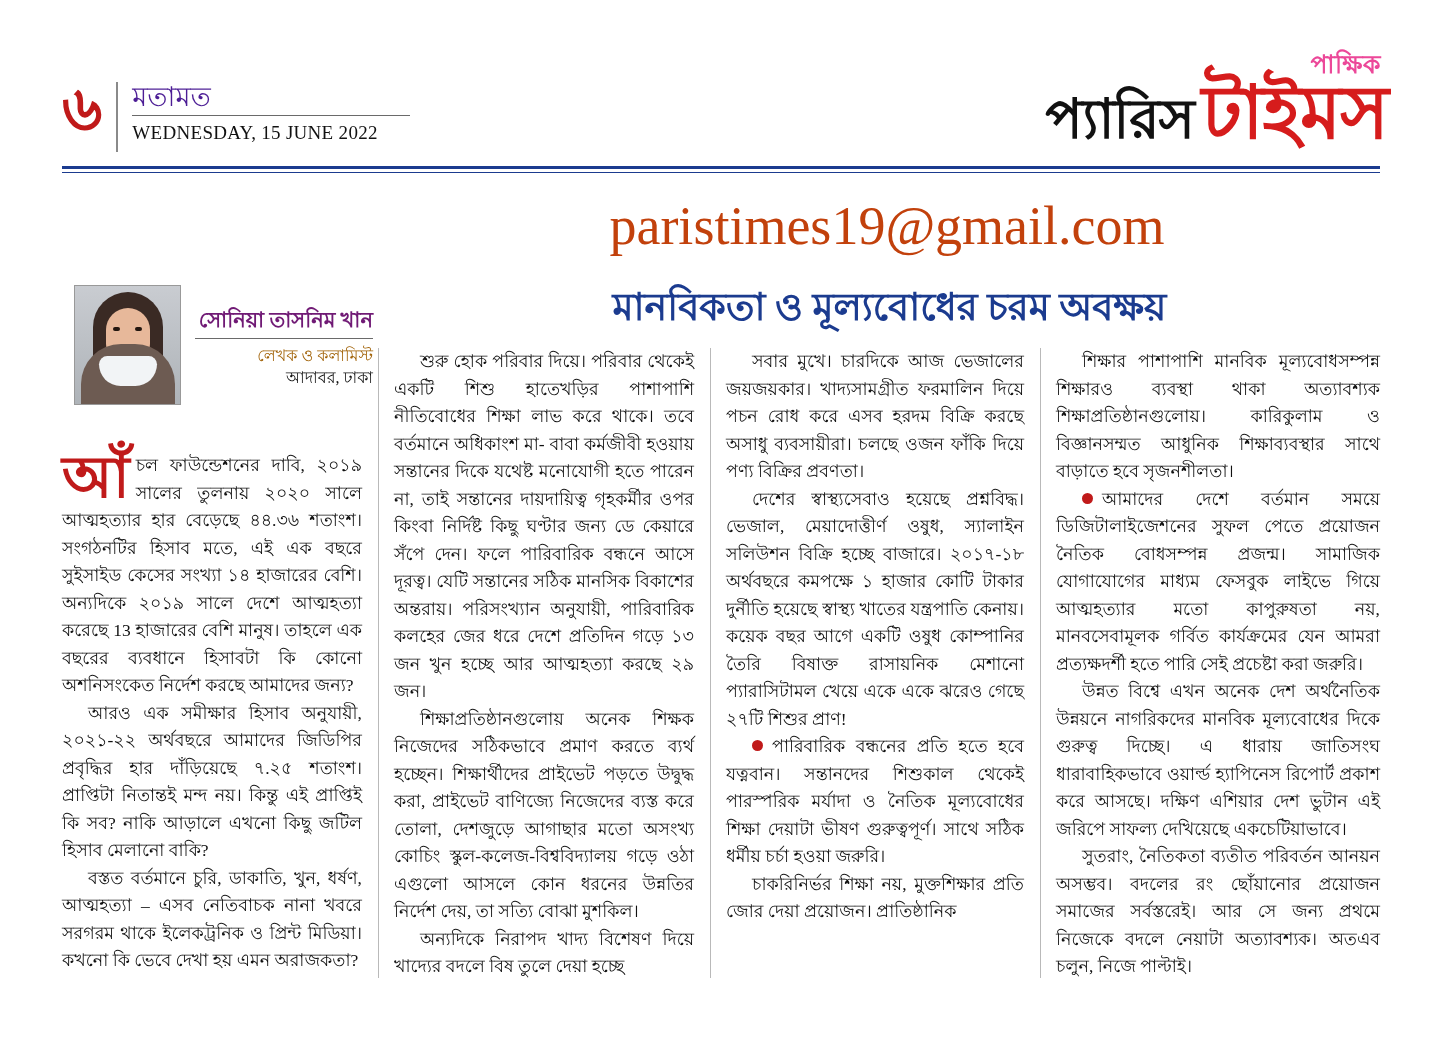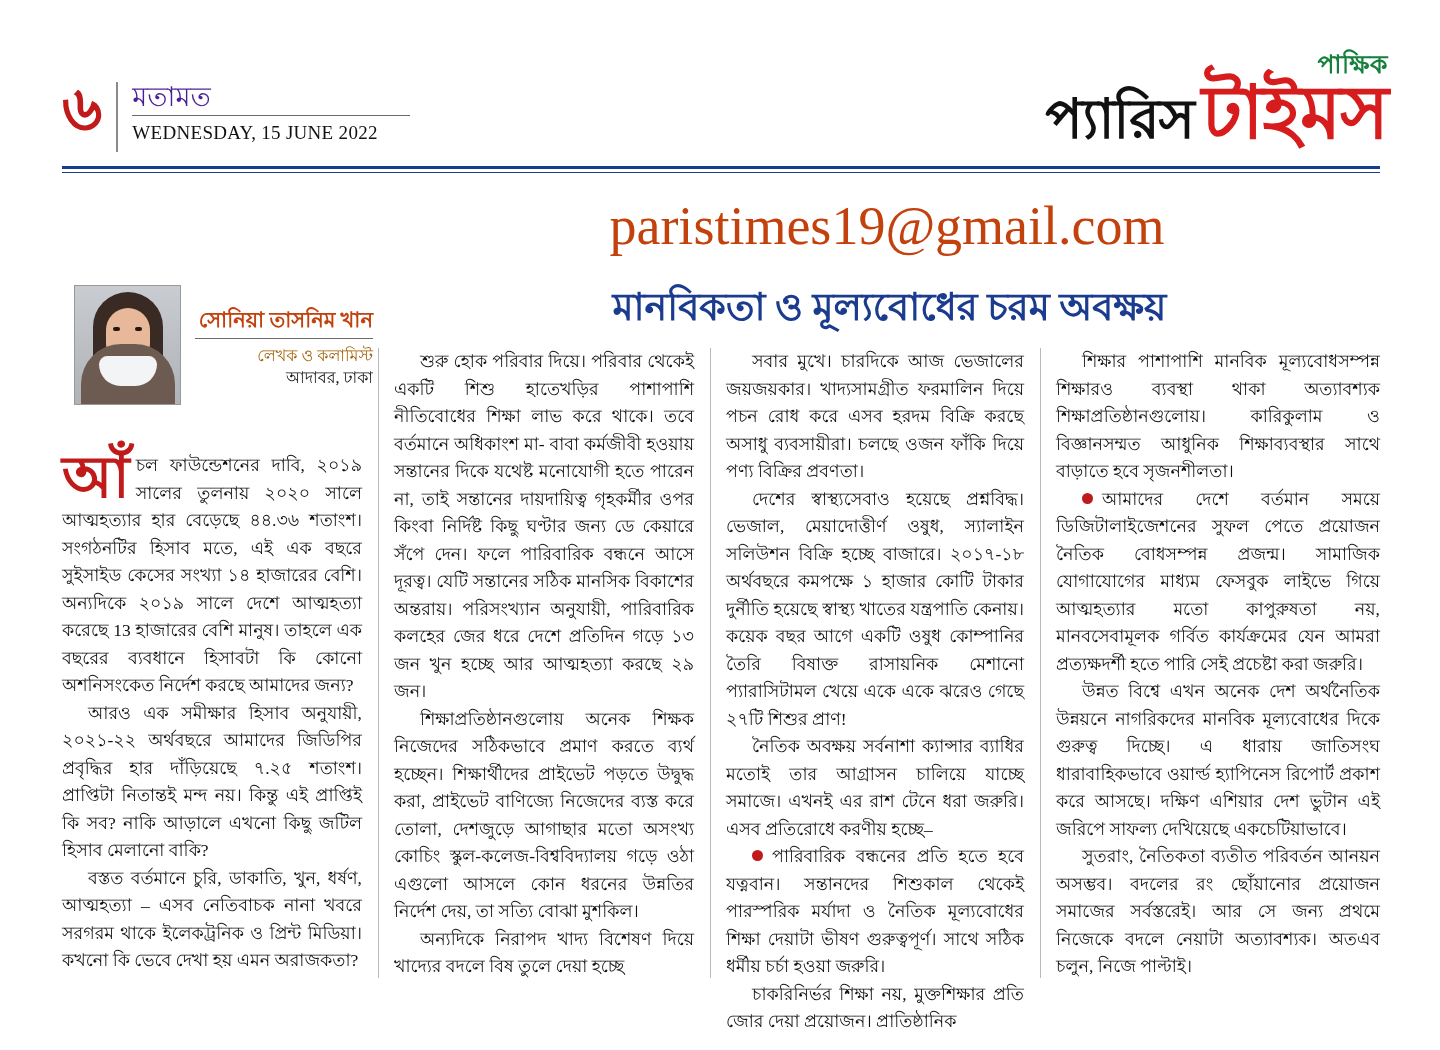--- a/index.html
+++ b/index.html
@@ -32,22 +32,22 @@
     font-size:27px; line-height:30px; color:#4c1d95; font-weight:400;
   }
   .section-date {
     font-family:"Liberation Serif", serif;
     font-size:19px; letter-spacing:.3px; margin-top:6px; color:#111;
   }
   .date-rule { width:278px; height:1px; background:#6a6a6a; margin:3px 0 0 0; }
 
   .logo-block { position:absolute; right:52px; top:52px; text-align:right; }
   .logo-kicker {
-    font-size:25px; color:#15803d; font-weight:700; letter-spacing:.5px;
-    margin-right:0; line-height:26px;
+    font-size:25px; color:#ec4899; font-weight:700; letter-spacing:.5px;
+    margin-right:7px; line-height:26px;
   }
   .logo-main { display:flex; align-items:baseline; justify-content:flex-end; margin-top:-4px; }
   .logo-paris {
     font-size:55px; line-height:74px; color:#111; font-weight:700; letter-spacing:-1px;
   }
   .logo-times {
     font-size:74px; line-height:78px; color:#d61c1c; font-weight:700;
     margin-left:8px; letter-spacing:-1px;
   }
   .head-rule-1 { position:absolute; left:62px; top:166px; width:1318px; height:3px; background:#1b3b8f; }
@@ -91,21 +91,21 @@
   .ph-eye.l { left:38px; } .ph-eye.r { left:60px; }
   .ph-smile {
     position:absolute; left:46px; top:58px; width:16px; height:7px;
     border-bottom:2px solid #8c4a3c; border-radius:0 0 10px 10px;
   }
   .ph-mask {
     position:absolute; left:24px; top:70px; width:58px; height:30px;
     background:#f2f4f6; border-radius:10px 10px 26px 26px;
   }
   .author-meta { margin-left:14px; padding-top:22px; text-align:right; width:178px; }
-  .author-name { font-size:21px; line-height:26px; color:#c2410c; font-weight:700; }
+  .author-name { font-size:21px; line-height:26px; color:#701a75; font-weight:700; }
   .author-rule { height:1px; background:#6a6a6a; margin:5px 0 6px auto; width:178px; }
   .author-role { font-size:16px; line-height:22px; color:#a16207; }
   .author-loc { font-size:16px; line-height:22px; color:#111; }
 
   
   .col-rule { position:absolute; top:348px; width:1px; height:630px; background:#b9b9b9; }
 
   
   .col {
     position:absolute;
@@ -201,21 +201,20 @@
 
   <div class="col col-2">
     <p>শুরু হোক পরিবার দিয়ে। পরিবার থেকেই একটি শিশু হাতেখড়ির পাশাপাশি নীতিবোধের শিক্ষা লাভ করে থাকে। তবে বর্তমানে অধিকাংশ মা- বাবা কর্মজীবী হওয়ায় সন্তানের দিকে যথেষ্ট মনোযোগী হতে পারেন না, তাই সন্তানের দায়দায়িত্ব গৃহকর্মীর ওপর কিংবা নির্দিষ্ট কিছু ঘণ্টার জন্য ডে কেয়ারে সঁপে দেন। ফলে পারিবারিক বন্ধনে আসে দূরত্ব। যেটি সন্তানের সঠিক মানসিক বিকাশের অন্তরায়। পরিসংখ্যান অনুযায়ী, পারিবারিক কলহের জের ধরে দেশে প্রতিদিন গড়ে ১৩ জন খুন হচ্ছে আর আত্মহত্যা করছে ২৯ জন।</p>
     <p>শিক্ষাপ্রতিষ্ঠানগুলোয় অনেক শিক্ষক নিজেদের সঠিকভাবে প্রমাণ করতে ব্যর্থ হচ্ছেন। শিক্ষার্থীদের প্রাইভেট পড়তে উদ্বুদ্ধ করা, প্রাইভেট বাণিজ্যে নিজেদের ব্যস্ত করে তোলা, দেশজুড়ে আগাছার মতো অসংখ্য কোচিং স্কুল-কলেজ-বিশ্ববিদ্যালয় গড়ে ওঠা এগুলো আসলে কোন ধরনের উন্নতির নির্দেশ দেয়, তা সত্যি বোঝা মুশকিল।</p>
     <p>অন্যদিকে নিরাপদ খাদ্য বিশেষণ দিয়ে খাদ্যের বদলে বিষ তুলে দেয়া হচ্ছে</p>
   </div>
 
   <div class="col col-3">
     <p>সবার মুখে। চারদিকে আজ ভেজালের জয়জয়কার। খাদ্যসামগ্রীত ফরমালিন দিয়ে পচন রোধ করে এসব হরদম বিক্রি করছে অসাধু ব্যবসায়ীরা। চলছে ওজন ফাঁকি দিয়ে পণ্য বিক্রির প্রবণতা।</p>
     <p>দেশের স্বাস্থ্যসেবাও হয়েছে প্রশ্নবিদ্ধ। ভেজাল, মেয়াদোত্তীর্ণ ওষুধ, স্যালাইন সলিউশন বিক্রি হচ্ছে বাজারে। ২০১৭-১৮ অর্থবছরে কমপক্ষে ১ হাজার কোটি টাকার দুর্নীতি হয়েছে স্বাস্থ্য খাতের যন্ত্রপাতি কেনায়। কয়েক বছর আগে একটি ওষুধ কোম্পানির তৈরি বিষাক্ত রাসায়নিক মেশানো প্যারাসিটামল খেয়ে একে একে ঝরেও গেছে ২৭টি শিশুর প্রাণ!</p>
-    <p>নৈতিক অবক্ষয় সর্বনাশা ক্যান্সার ব্যাধির মতোই তার আগ্রাসন চালিয়ে যাচ্ছে সমাজে। এখনই এর রাশ টেনে ধরা জরুরি। এসব প্রতিরোধে করণীয় হচ্ছে–</p>
     <p class="bullet-para">
       <span class="bullet"></span><span>পারিবারিক বন্ধনের প্রতি হতে হবে যত্নবান। সন্তানদের শিশুকাল থেকেই পারস্পরিক মর্যাদা ও নৈতিক মূল্যবোধের শিক্ষা দেয়াটা ভীষণ গুরুত্বপূর্ণ। সাথে সঠিক ধর্মীয় চর্চা হওয়া জরুরি।</span>
     </p>
     <p>চাকরিনির্ভর শিক্ষা নয়, মুক্তশিক্ষার প্রতি জোর দেয়া প্রয়োজন। প্রাতিষ্ঠানিক</p>
   </div>
 
   <div class="col col-4">
     <p>শিক্ষার পাশাপাশি মানবিক মূল্যবোধসম্পন্ন শিক্ষারও ব্যবস্থা থাকা অত্যাবশ্যক শিক্ষাপ্রতিষ্ঠানগুলোয়। কারিকুলাম ও বিজ্ঞানসম্মত আধুনিক শিক্ষাব্যবস্থার সাথে বাড়াতে হবে সৃজনশীলতা।</p>
     <p class="bullet-para">
       <span class="bullet"></span><span>আমাদের দেশে বর্তমান সময়ে ডিজিটালাইজেশনের সুফল পেতে প্রয়োজন নৈতিক বোধসম্পন্ন প্রজন্ম। সামাজিক যোগাযোগের মাধ্যম ফেসবুক লাইভে গিয়ে আত্মহত্যার মতো কাপুরুষতা নয়, মানবসেবামূলক গর্বিত কার্যক্রমের যেন আমরা প্রত্যক্ষদর্শী হতে পারি সেই প্রচেষ্টা করা জরুরি।</span>

